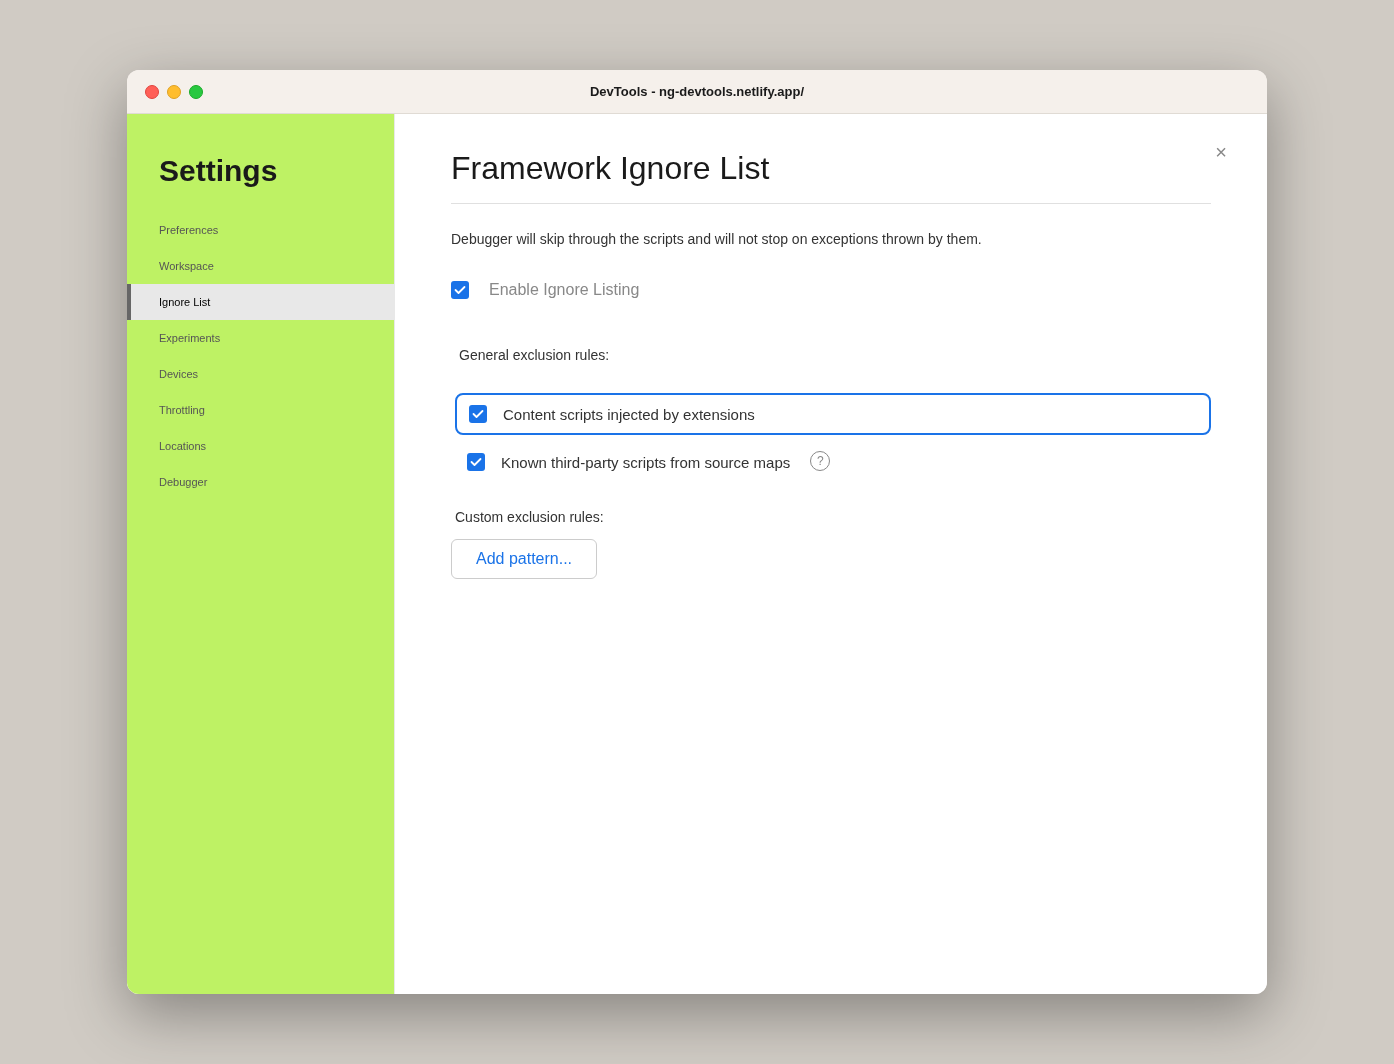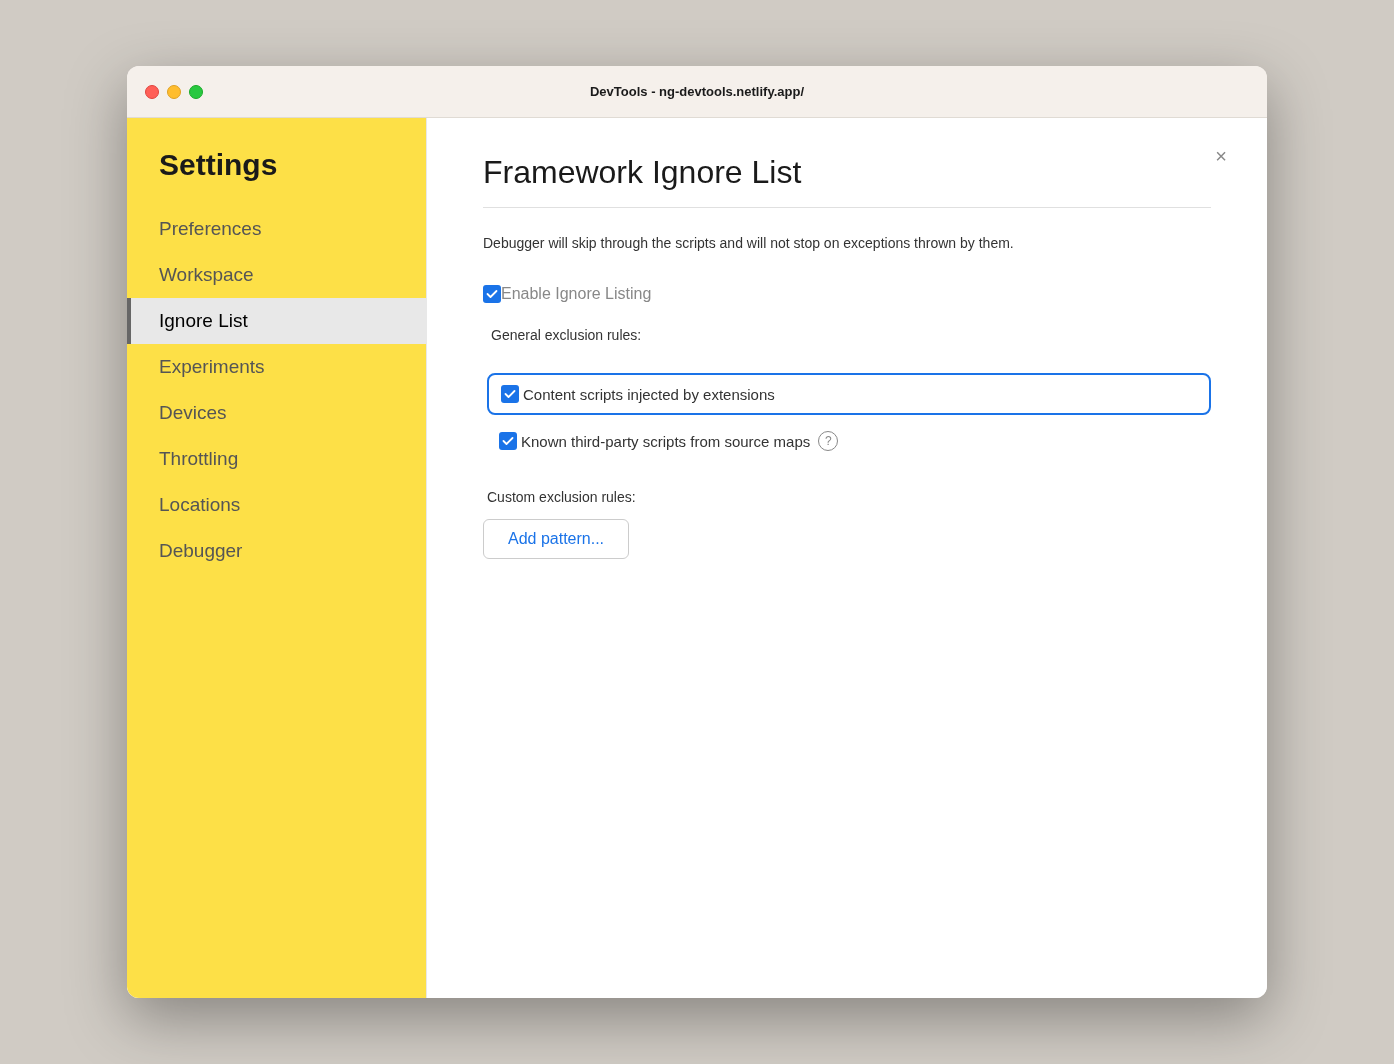--- a/index.html
+++ b/index.html
@@ -16,21 +16,21 @@
     .window {
       width: 1140px;
       background: #f5f0eb;
       border-radius: 12px;
       box-shadow: 0 20px 60px rgba(0,0,0,0.35);
       overflow: hidden;
     }
 
     .titlebar {
       background: #f5f0eb;
-      height: 52px;
+      height: 44px;
       display: flex;
       align-items: center;
       justify-content: center;
       position: relative;
       border-bottom: 1px solid #e0dbd4;
     }
 
     .traffic-lights {
       position: absolute;
       left: 18px;
@@ -57,41 +57,41 @@
 
     .window-body {
       display: flex;
       background: white;
       margin: 0;
       min-height: 880px;
     }
 
     
     .sidebar {
-      width: 300px;
-      background: #fde047;
-      padding: 30px 0;
+      width: 268px;
+      background: #bef264;
+      padding: 40px 0;
       flex-shrink: 0;
       border-right: 1px solid #e8e8e8;
     }
 
     .sidebar-title {
       font-size: 30px;
       font-weight: 700;
       color: #1a1a1a;
       padding: 0 32px 24px 32px;
     }
 
     .sidebar-nav {
       list-style: none;
     }
 
     .sidebar-nav-item {
       padding: 12px 32px;
-      font-size: 19px;
+      font-size: 11px;
       color: #555;
       cursor: pointer;
       position: relative;
     }
 
     .sidebar-nav-item.active {
       background: #e8e8e8;
       color: #000;
       font-weight: 500;
     }
@@ -142,22 +142,22 @@
       font-size: 14px;
       color: #333;
       line-height: 1.6;
       margin-bottom: 31px;
       max-width: 680px;
     }
 
     .enable-row {
       display: flex;
       align-items: center;
-      gap: 0;
-      margin-bottom: 24px;
+      gap: 20px;
+      margin-bottom: 48px;
     }
 
     .checkbox-blue {
       width: 18px;
       height: 18px;
       background: #1a73e8;
       border-radius: 3px;
       display: flex;
       align-items: center;
       justify-content: center;
@@ -182,22 +182,22 @@
       padding-left: 4px;
     }
 
     .exclusion-rules {
       margin-left: 4px;
       margin-bottom: 28px;
     }
 
     .rule-row {
       display: flex;
-      align-items: center;
-      gap: 4px;
+      align-items: flex-end;
+      gap: 16px;
       padding: 10px 12px;
       margin-bottom: 6px;
       border-radius: 6px;
     }
 
     .rule-row.highlighted {
       border: 2.5px solid #1a73e8;
       border-radius: 8px;
     }
 

